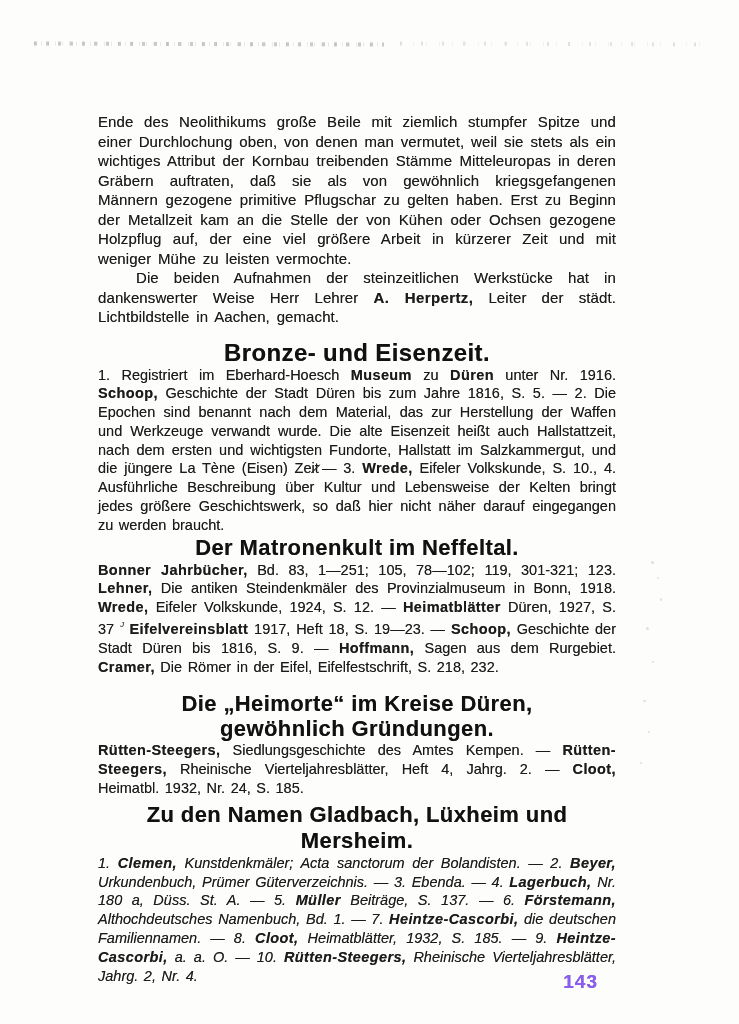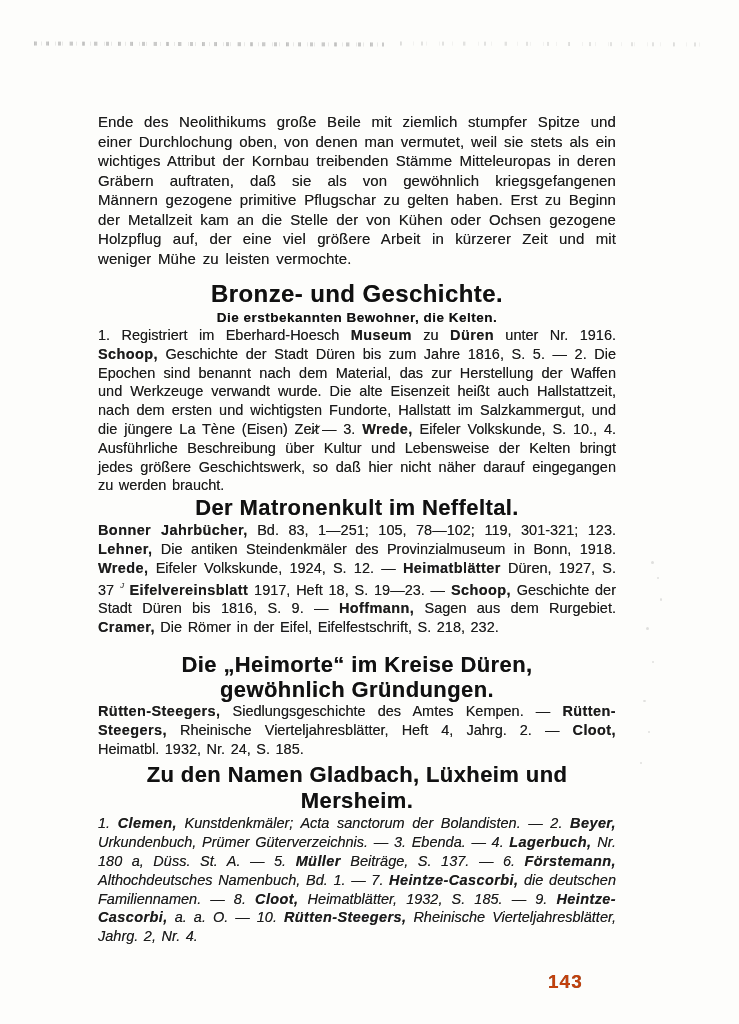--- a/index.html
+++ b/index.html
@@ -72,21 +72,22 @@
   [data-name="subheading-kelten"]{ font-size:13.5px;line-height:16px;margin-top:3px;letter-spacing:.5px; }
   [data-name="refs-bronze-eisenzeit"]{ margin-top:9px; }
   [data-name="heading-matronenkult"]{ font-size:22px;line-height:26px;margin-top:0; }
   [data-name="refs-matronenkult"]{ margin-top:7px; }
   [data-name="heading-heimorte"]{ font-size:22px;line-height:25px;margin-top:15px; }
   [data-name="refs-heimorte"]{ margin-top:10px; }
   [data-name="heading-ortsnamen"]{ font-size:22px;line-height:26px;margin-top:4px; }
   [data-name="refs-ortsnamen"]{ margin-top:7px;font-style:italic; }
   .page-number{
     position:absolute;left:548px;top:971px;width:50px;
-    font-size:19px;font-weight:700;letter-spacing:1px;color:#c2410c;
+    text-align:right;
+    font-size:19px;font-weight:700;letter-spacing:1px;color:#8b5cf6;
     text-shadow:0 0 .45px rgba(25,25,25,.6);
   }
 </style>
 </head>
 <body>
 
 <div class="page" data-name="scanned-book-page">
   <div class="noise-line left" data-name="scan-noise-line-left"></div>
   <div class="noise-line right" data-name="scan-noise-line-right"></div>
 
@@ -94,25 +95,23 @@
   <div class="speck" style="left:657px;top:577px;width:2px;height:2px" data-name="scan-speck"></div>
   <div class="speck" style="left:660px;top:598px;width:2px;height:3px" data-name="scan-speck"></div>
   <div class="speck" style="left:646px;top:627px;width:3px;height:3px" data-name="scan-speck"></div>
   <div class="speck" style="left:652px;top:661px;width:2px;height:2px" data-name="scan-speck"></div>
   <div class="speck" style="left:643px;top:700px;width:3px;height:2px" data-name="scan-speck"></div>
   <div class="speck" style="left:648px;top:731px;width:2px;height:2px" data-name="scan-speck"></div>
   <div class="speck" style="left:640px;top:762px;width:2px;height:2px" data-name="scan-speck"></div>
 
   <div class="content" id="content" data-name="page-content">
       <p class="para body" data-name="intro-paragraph"><span class="seg" data-name="text-segment">Ende des Neolithikums große Beile mit ziemlich stumpfer Spitze und einer Durchlochung oben, von denen man vermutet, weil sie stets als ein wichtiges Attribut der Kornbau treibenden Stämme Mitteleuropas in deren Gräbern auftraten, daß sie als von gewöhnlich kriegsgefangenen Männern gezogene primitive Pflugschar zu gelten haben. Erst zu Beginn der Metallzeit kam an die Stelle der von Kühen oder Ochsen gezogene Holzpflug auf, der eine viel größere Arbeit in kürzerer Zeit und mit weniger Mühe zu leisten vermochte.</span></p>
+      <p class="para body indent" data-name="credit-paragraph"><span class="seg" data-name="text-segment">Die beiden Aufnahmen der steinzeitlichen Werkstücke hat in dankenswerter Weise Herr Lehrer </span><span class="seg b" data-name="reference-author-name">A. Herpertz,</span><span class="seg" data-name="text-segment"> Leiter der städt. Lichtbildstelle in Aachen, gemacht.</span></p>
       <div class="heading" data-name="heading-bronze-eisenzeit">
-        <div class="hline" data-name="heading-bronze-eisenzeit-line">Bronze- und Geschichte.</div>
-      </div>
-      <div class="subheading" data-name="subheading-kelten">
-        <div class="hline" data-name="subheading-kelten-line">Die erstbekannten Bewohner, die Kelten.</div>
+        <div class="hline" data-name="heading-bronze-eisenzeit-line">Bronze- und Eisenzeit.</div>
       </div>
       <p class="para refs" data-name="refs-bronze-eisenzeit"><span class="seg" data-name="text-segment">1. Registriert im Eberhard-Hoesch </span><span class="seg b" data-name="reference-author-name">Museum</span><span class="seg" data-name="text-segment"> zu </span><span class="seg b" data-name="reference-author-name">Düren</span><span class="seg" data-name="text-segment"> unter Nr. 1916. </span><span class="seg b" data-name="reference-author-name">Schoop,</span><span class="seg" data-name="text-segment"> Geschichte der Stadt Düren bis zum Jahre 1816, S. 5. — 2. Die Epochen sind benannt nach dem Material, das zur Herstellung der Waffen und Werkzeuge verwandt wurde. Die alte Eisenzeit heißt auch Hallstattzeit, nach dem ersten und wichtigsten Fundorte, Hallstatt im Salzkammergut, und die jüngere La Tène (Eisen) Zeit</span><span class="seg pen-slash" data-name="handwritten-pen-mark">∕</span><span class="seg" data-name="text-segment"> — 3. </span><span class="seg b" data-name="reference-author-name">Wrede,</span><span class="seg" data-name="text-segment"> Eifeler Volkskunde, S. 10., 4. Ausführliche Beschreibung über Kultur und Lebensweise der Kelten bringt jedes größere Geschichtswerk, so daß hier nicht näher darauf eingegangen zu werden braucht.</span></p>
       <div class="heading" data-name="heading-matronenkult">
         <div class="hline" data-name="heading-matronenkult-line">Der Matronenkult im Neffeltal.</div>
       </div>
       <p class="para refs" data-name="refs-matronenkult"><span class="seg b" data-name="reference-author-name">Bonner Jahrbücher,</span><span class="seg" data-name="text-segment"> Bd. 83, 1—251; 105, 78—102; 119, 301-321; 123. </span><span class="seg b" data-name="reference-author-name">Lehner,</span><span class="seg" data-name="text-segment"> Die antiken Steindenkmäler des Provinzialmuseum in Bonn, 1918. </span><span class="seg b" data-name="reference-author-name">Wrede,</span><span class="seg" data-name="text-segment"> Eifeler Volkskunde, 1924, S. 12. — </span><span class="seg b" data-name="reference-author-name">Heimatblätter</span><span class="seg" data-name="text-segment"> Düren, 1927, S. 37 </span><span class="seg pen-sup" data-name="handwritten-pen-mark">ᴶ</span><span class="seg" data-name="text-segment"> </span><span class="seg b" data-name="reference-author-name">Eifelvereinsblatt</span><span class="seg" data-name="text-segment"> 1917, Heft 18, S. 19—23. — </span><span class="seg b" data-name="reference-author-name">Schoop,</span><span class="seg" data-name="text-segment"> Geschichte der Stadt Düren bis 1816, S. 9. — </span><span class="seg b" data-name="reference-author-name">Hoffmann,</span><span class="seg" data-name="text-segment"> Sagen aus dem Rurgebiet. </span><span class="seg b" data-name="reference-author-name">Cramer,</span><span class="seg" data-name="text-segment"> Die Römer in der Eifel, Eifelfestschrift, S. 218, 232.</span></p>
       <div class="heading" data-name="heading-heimorte">
         <div class="hline" data-name="heading-heimorte-line">Die „Heimorte“ im Kreise Düren,</div>
         <div class="hline" data-name="heading-heimorte-line">gewöhnlich Gründungen.</div>
       </div>

